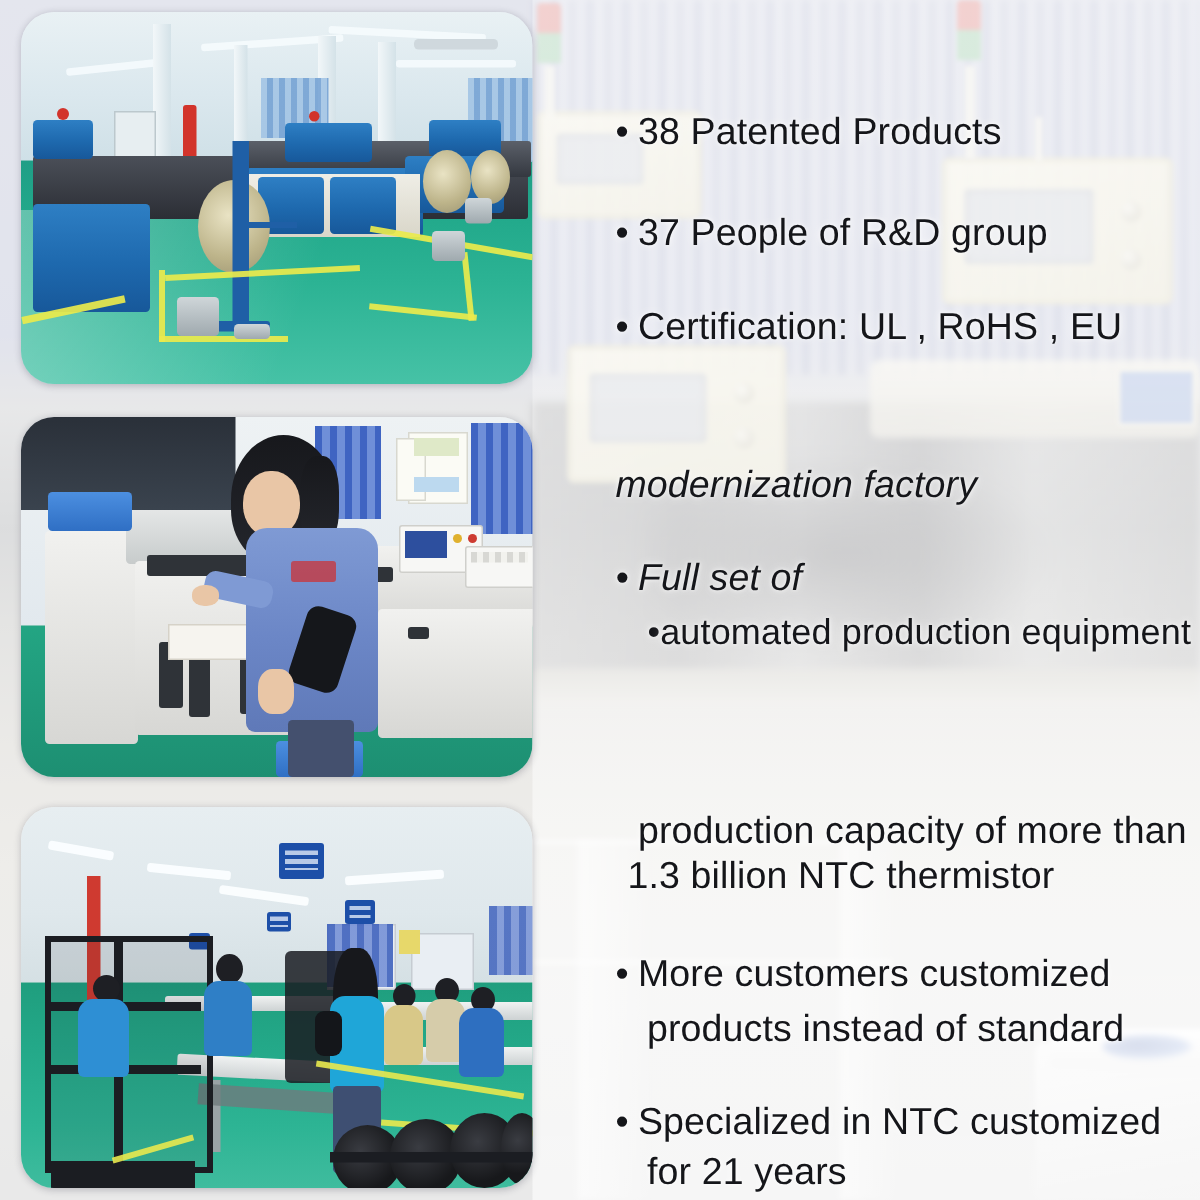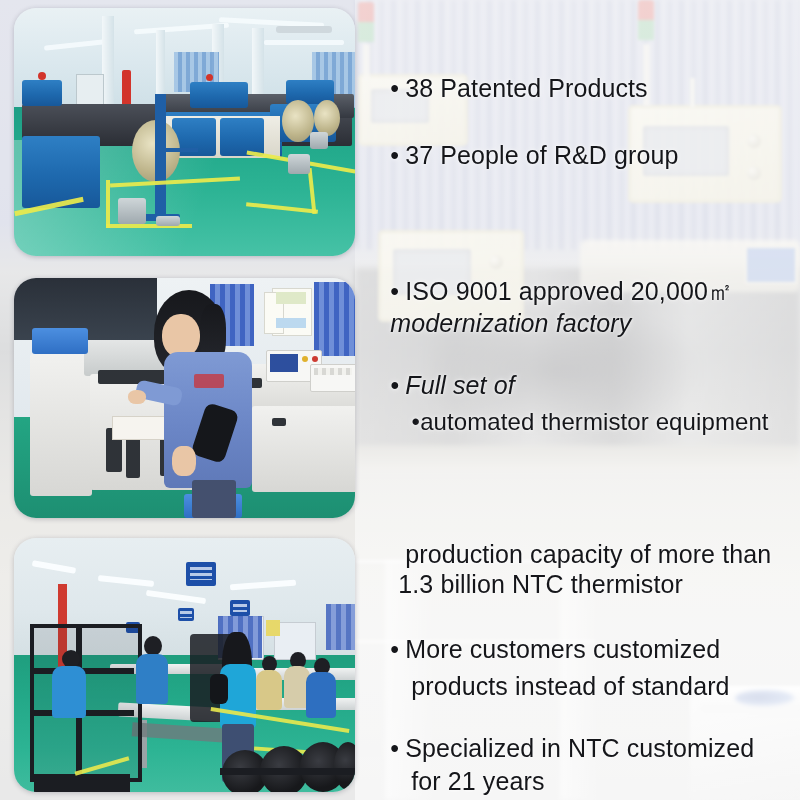--- a/index.html
+++ b/index.html
@@ -149,21 +149,21 @@
   .p3-jeans{position:absolute;background:#3e4f72;border-radius:3px;}
   .p3-reelstack{position:absolute;border-radius:50%;
     background:radial-gradient(circle at 40% 38%,#3a3c42,#17181b 65%);}
   .p3-redpipe{position:absolute;width:9px;background:#cf3a30;}
   .p3-curt{position:absolute;background:repeating-linear-gradient(90deg,#3f62bd 0 5px,#7691d6 5px 10px);}
   .p3-window{position:absolute;background:#e9eef3;border:1px solid #c6ccd2;}
 
   .blurwrap{filter:blur(.35px);}
 
   
-  .bullets{position:absolute;left:340px;top:0;width:440px;height:562px;}
+  .bullets{position:absolute;left:360px;top:0;width:440px;height:562px;}
   .bline{
     position:absolute;color:#15161a;font-size:25px;line-height:30px;
     white-space:pre;letter-spacing:.1px;
     text-shadow:0 0 3px rgba(255,255,255,.85),0 0 7px rgba(255,255,255,.65);
   }
   .bline.sub{font-size:24px;}
   .bul{display:inline-block;width:15px;}
 </style>
 </head>
 <body>
@@ -399,33 +399,33 @@
   <div class="bullets">
 
     <div class="bline" style="left:8px;top:43px;">
       <span class="bul">•</span><span>38 Patented Products</span>
     </div>
 
     <div class="bline" style="left:8px;top:110px;">
       <span class="bul">•</span><span>37 People of R&amp;D group</span>
     </div>
 
-
-    <div class="bline" style="left:8px;top:246px;">
-      <span class="bul">•</span><span>ISO 9001 approved 20,000㎡</span>
-    </div>
+    <div class="bline" style="left:8px;top:173px;">
+      <span class="bul">•</span><span>Certification: UL , RoHS , EU</span>
+    </div>
+
     <div class="bline" style="left:8px;top:278px;font-style:italic;">
       <span>modernization factory</span>
     </div>
 
     <div class="bline" style="left:8px;top:340px;font-style:italic;">
       <span class="bul">•</span><span>Full set of</span>
     </div>
     <div class="bline sub" style="left:31px;top:377px;">
-      <span>•</span><span>automated thermistor equipment</span>
+      <span>•</span><span>automated production equipment</span>
     </div>
 
     <div class="bline" style="left:23px;top:509px;">
       <span>production capacity of more than</span>
     </div>
     <div class="bline" style="left:16px;top:539px;text-align:center;">
       <span>1.3 billion NTC thermistor</span>
     </div>
 
     <div class="bline" style="left:29px;top:641px;">

